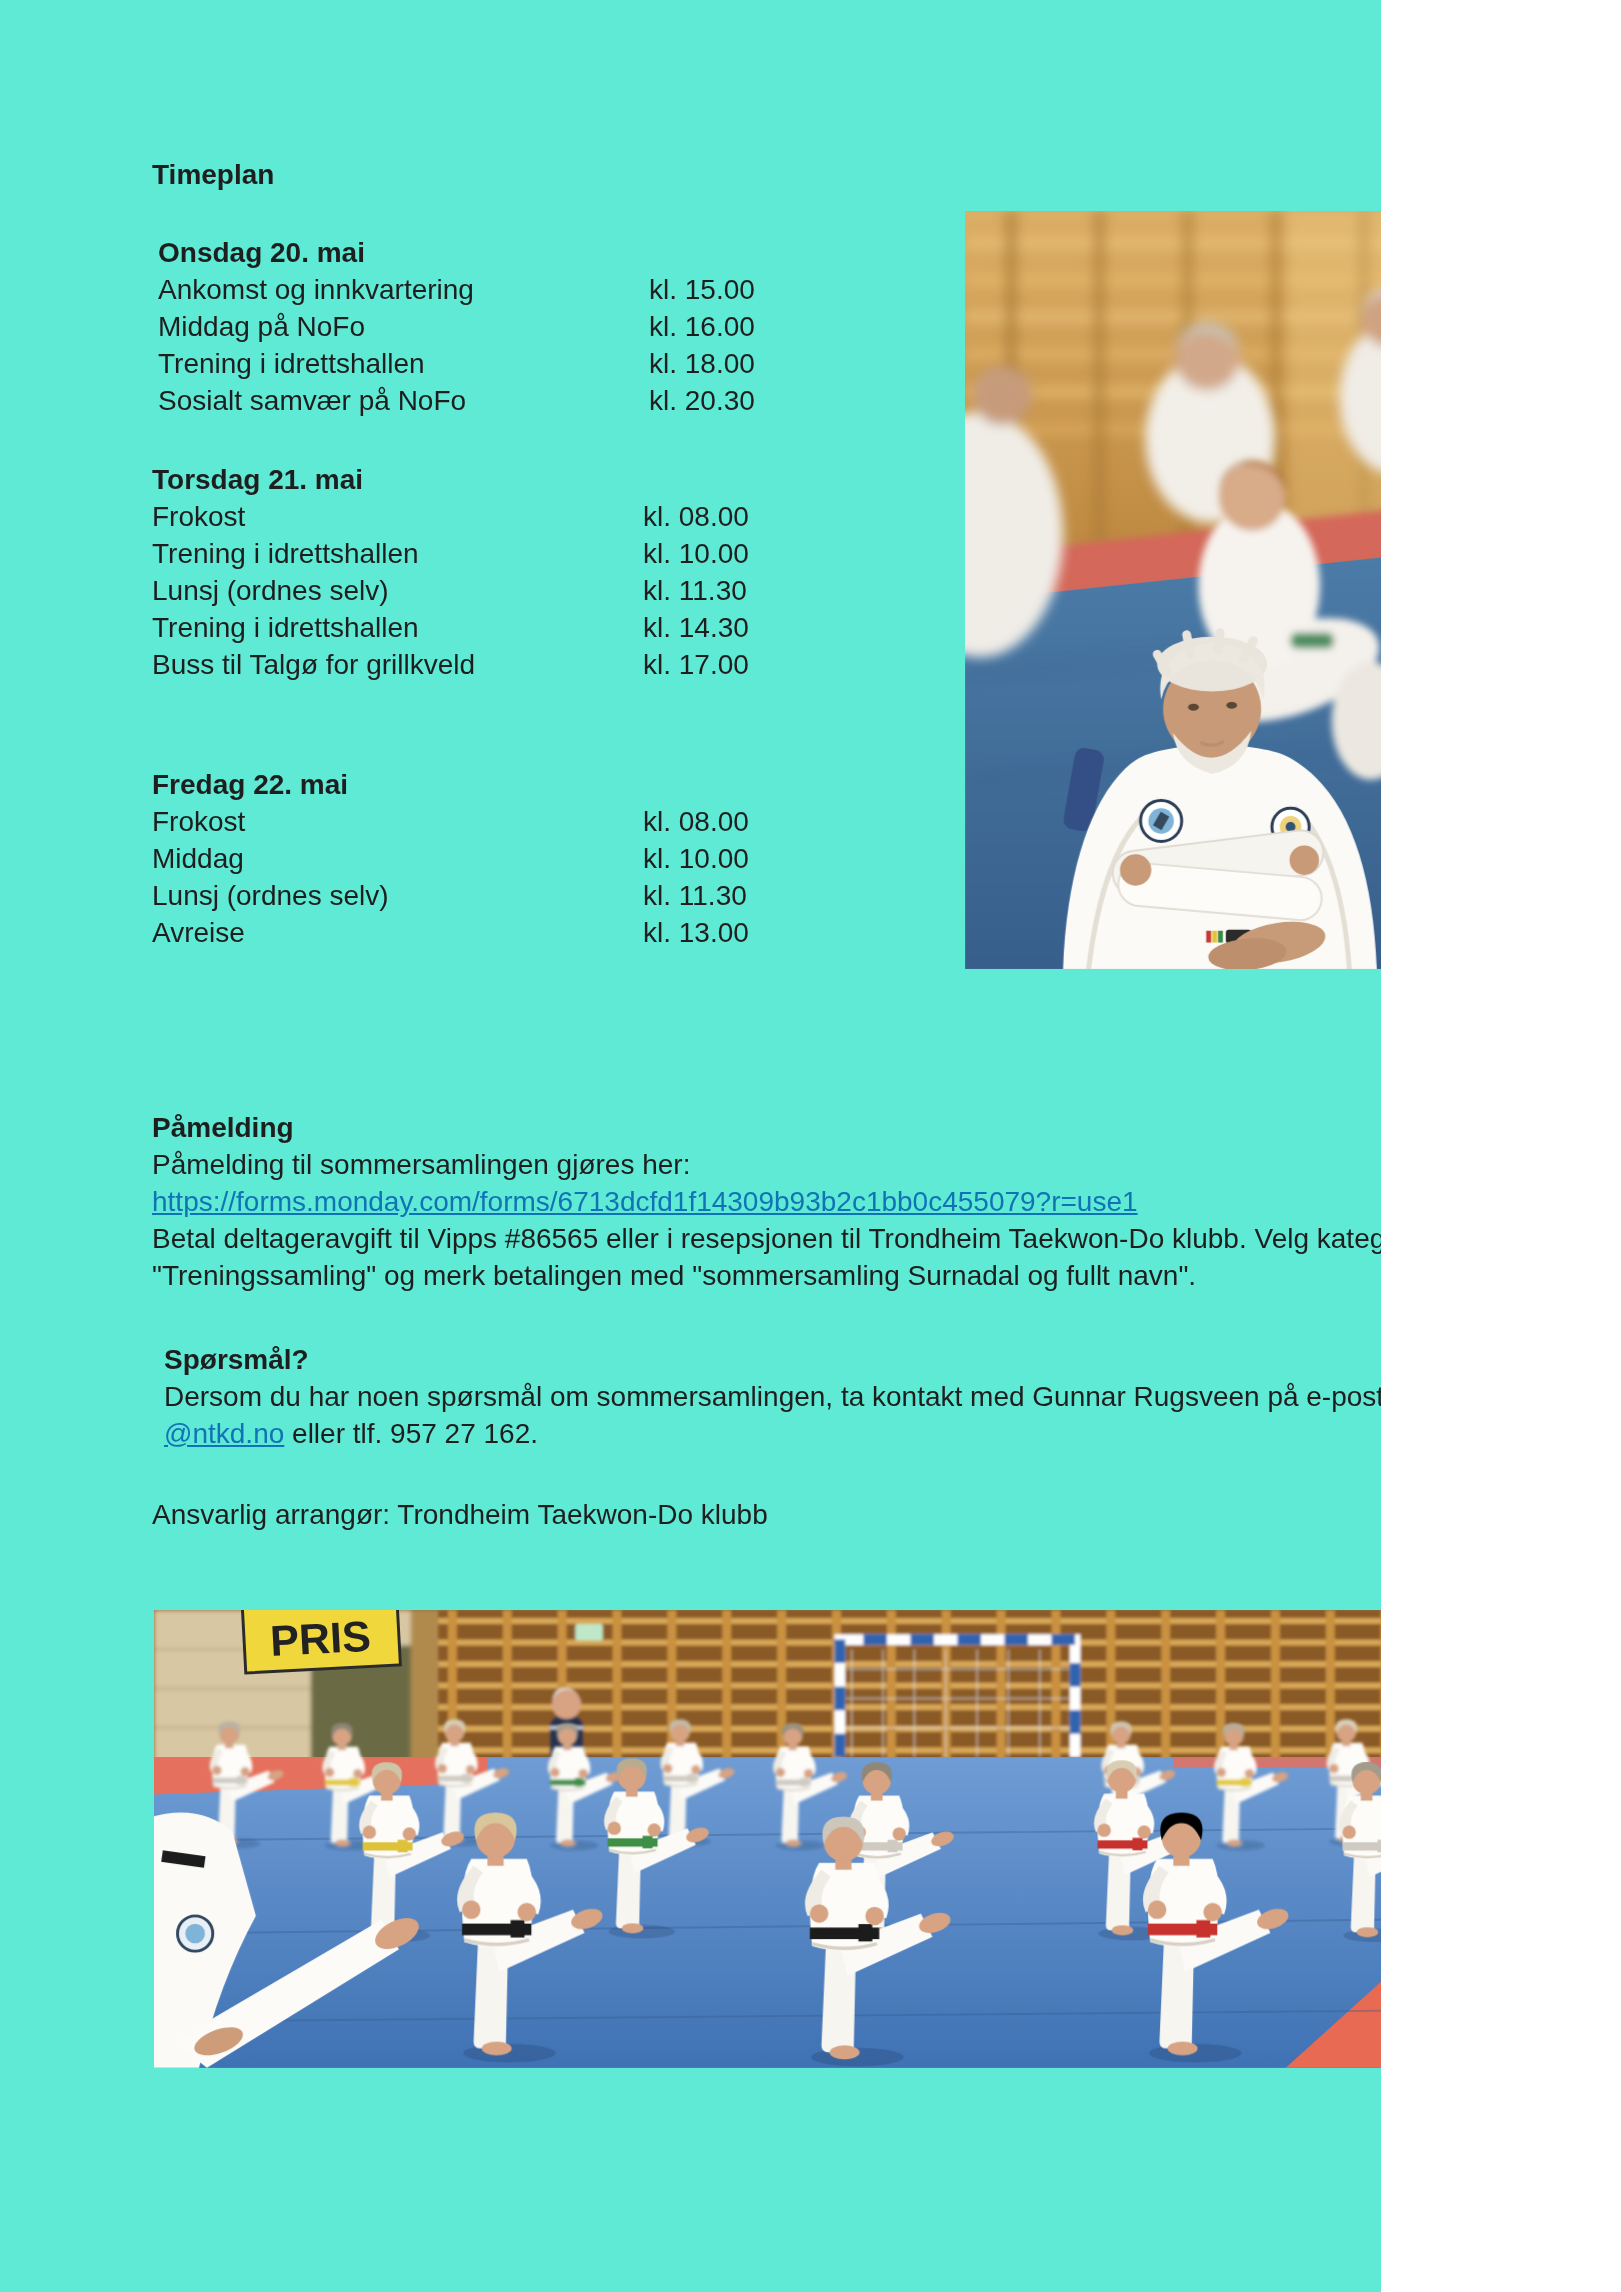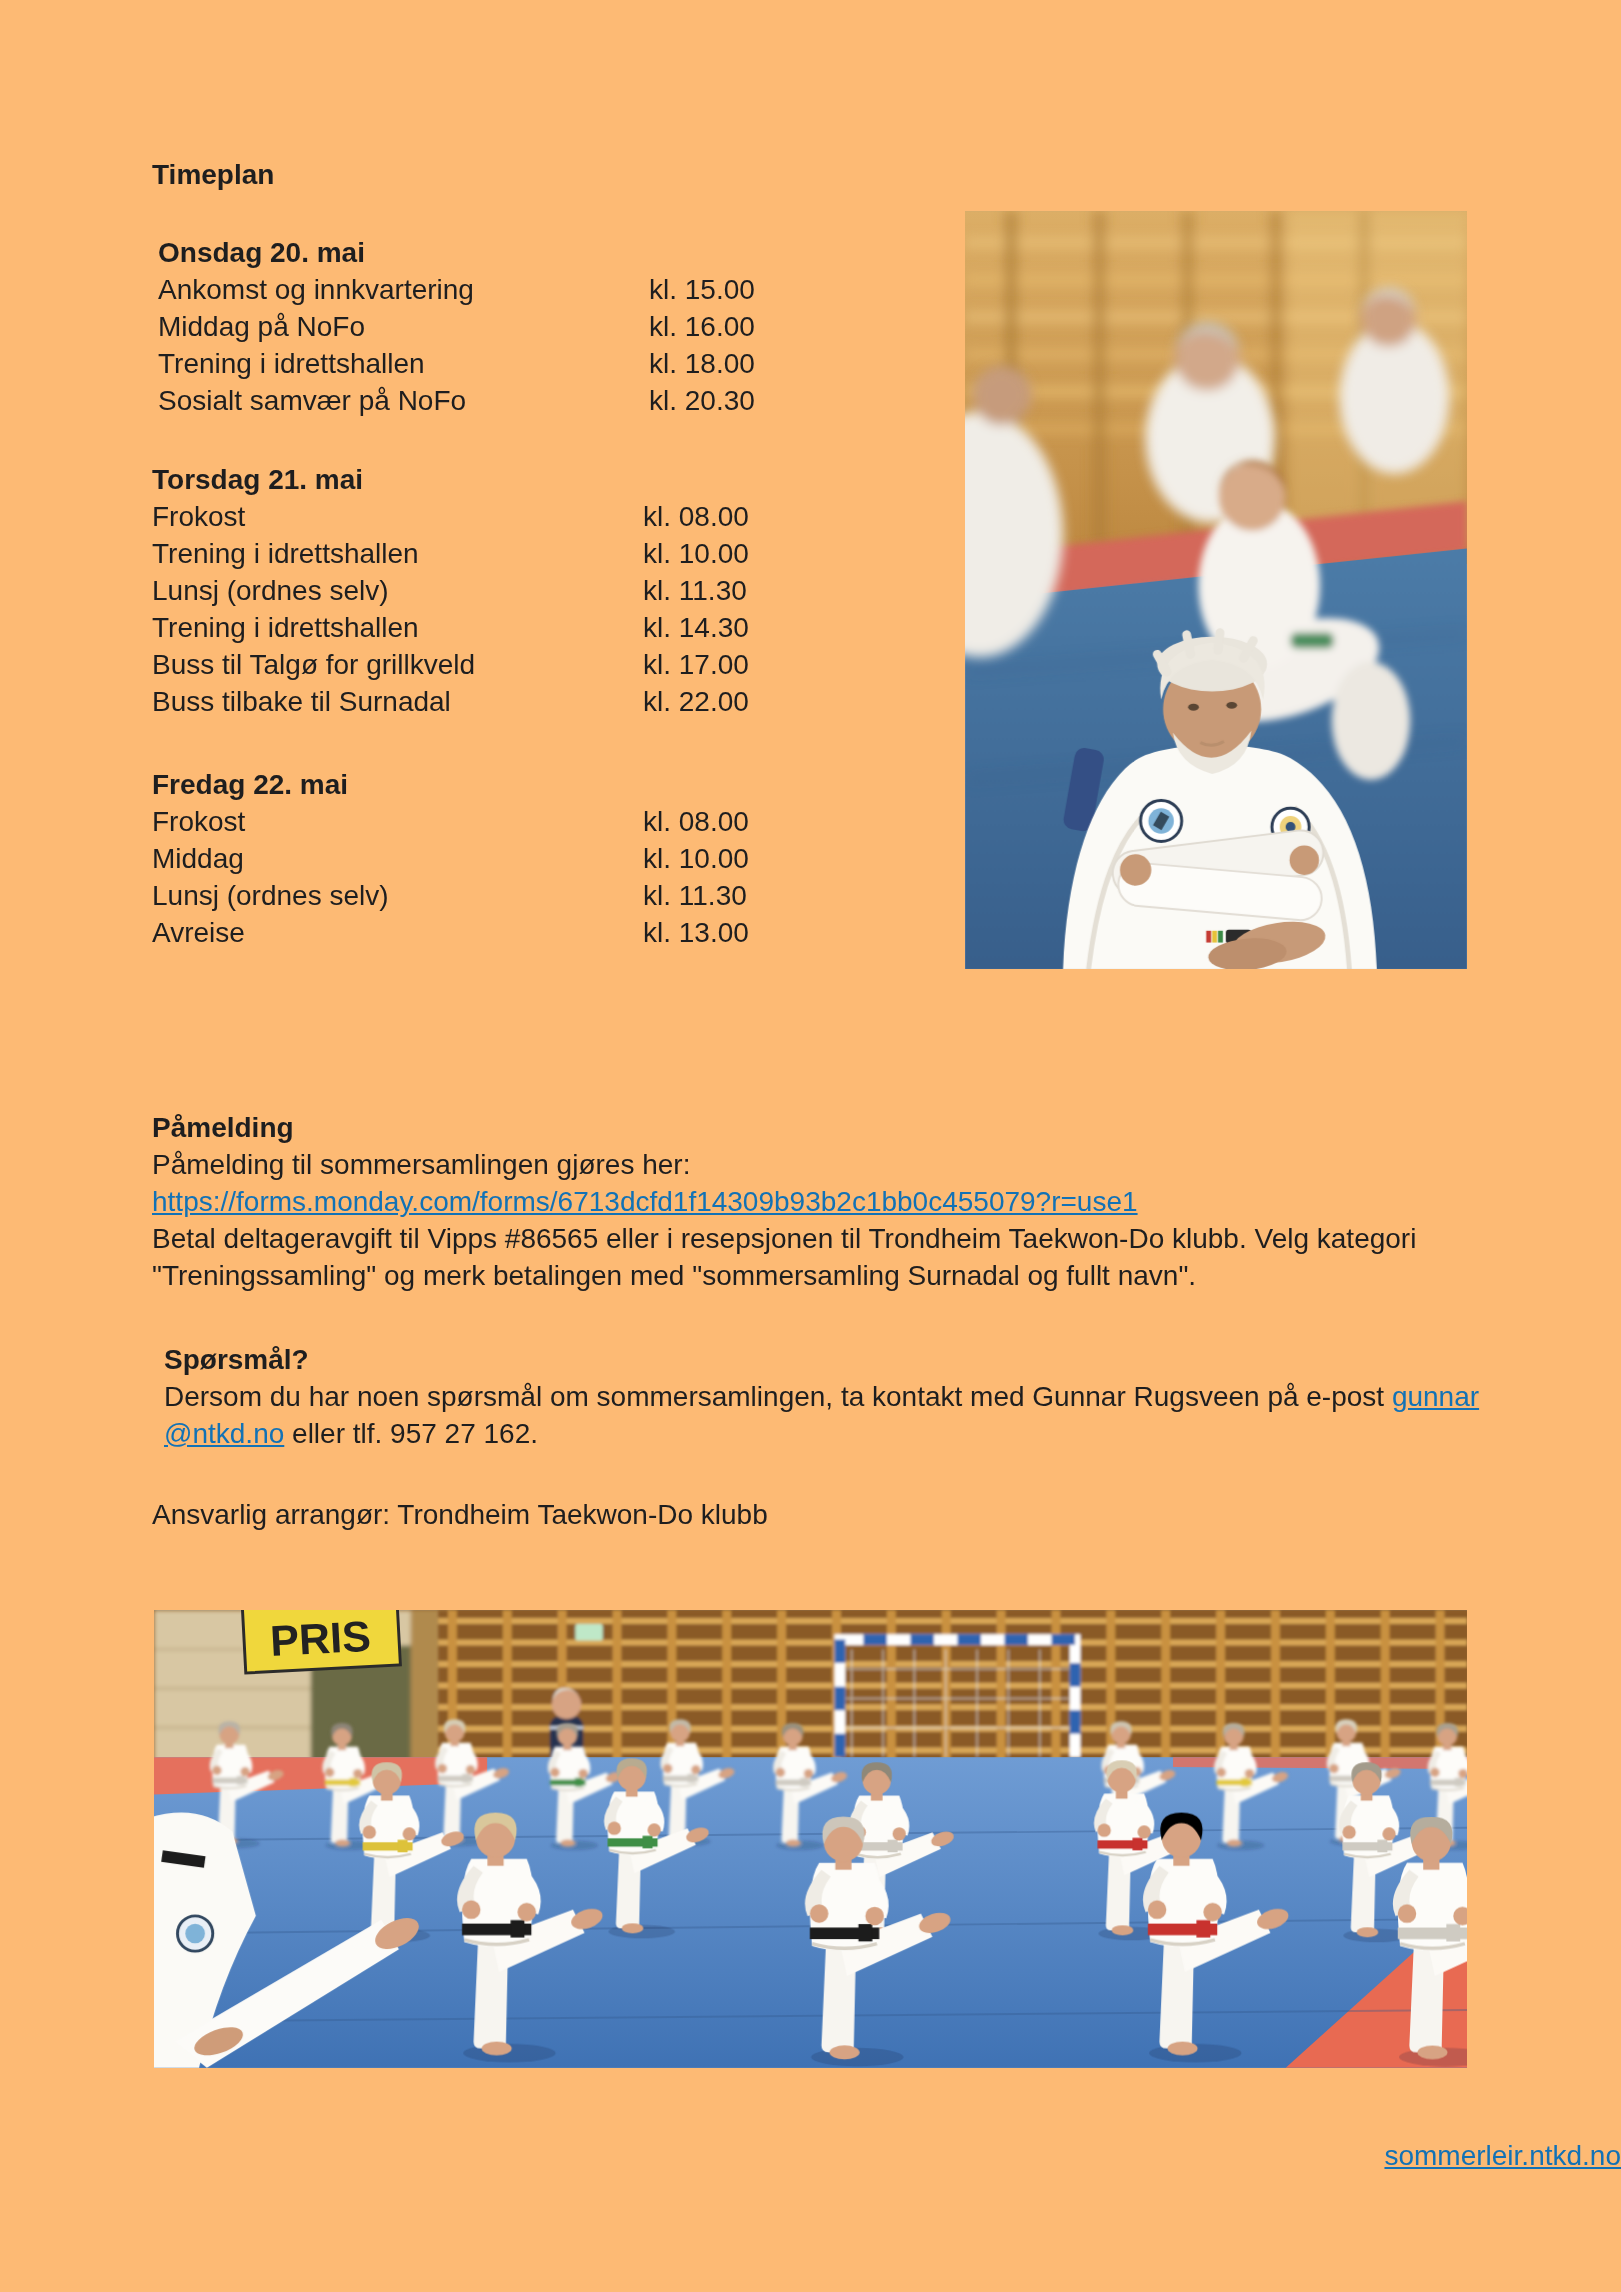--- a/index.html
+++ b/index.html
@@ -1,17 +1,17 @@
 <!DOCTYPE html>
 <html><head>
 <meta charset="utf-8">
 <style>
   html,body{margin:0;padding:0;background:#ffffff;}
   .page{
-    position:relative;width:1621px;height:2293px;background:#fdba74;
+    position:relative;width:1381px;height:2293px;background:#5eead4;
     font-family:"Liberation Sans","DejaVu Sans",sans-serif;
     color:#1e1e1f;font-size:28px;line-height:37px;overflow:hidden;
   }
   .abs{position:absolute;}
   h1,h2{font-size:28px;line-height:37px;margin:0;font-weight:700;color:#1e1e1f;}
   .day-block{position:absolute;left:152px;width:745px;}
   .day-row{position:relative;height:37px;}
   .day-row .activity{position:absolute;left:0;top:0;white-space:nowrap;}
   .day-row .time{position:absolute;left:491px;top:0;white-space:nowrap;}
   .para-block{position:absolute;left:152px;width:1318px;}
@@ -61,24 +61,20 @@
       <span class="activity">Lunsj (ordnes selv)</span>
       <span class="time">kl. 11.30</span>
     </div>
     <div class="day-row">
       <span class="activity">Trening i idrettshallen</span>
       <span class="time">kl. 14.30</span>
     </div>
     <div class="day-row">
       <span class="activity">Buss til Talgø for grillkveld</span>
       <span class="time">kl. 17.00</span>
-    </div>
-    <div class="day-row">
-      <span class="activity">Buss tilbake til Surnadal</span>
-      <span class="time">kl. 22.00</span>
     </div>
   </div>
 
   <div class="day-block" style="top:766px;">
     <h2>Fredag 22. mai</h2>
     <div class="day-row">
       <span class="activity">Frokost</span>
       <span class="time">kl. 08.00</span>
     </div>
     <div class="day-row">

